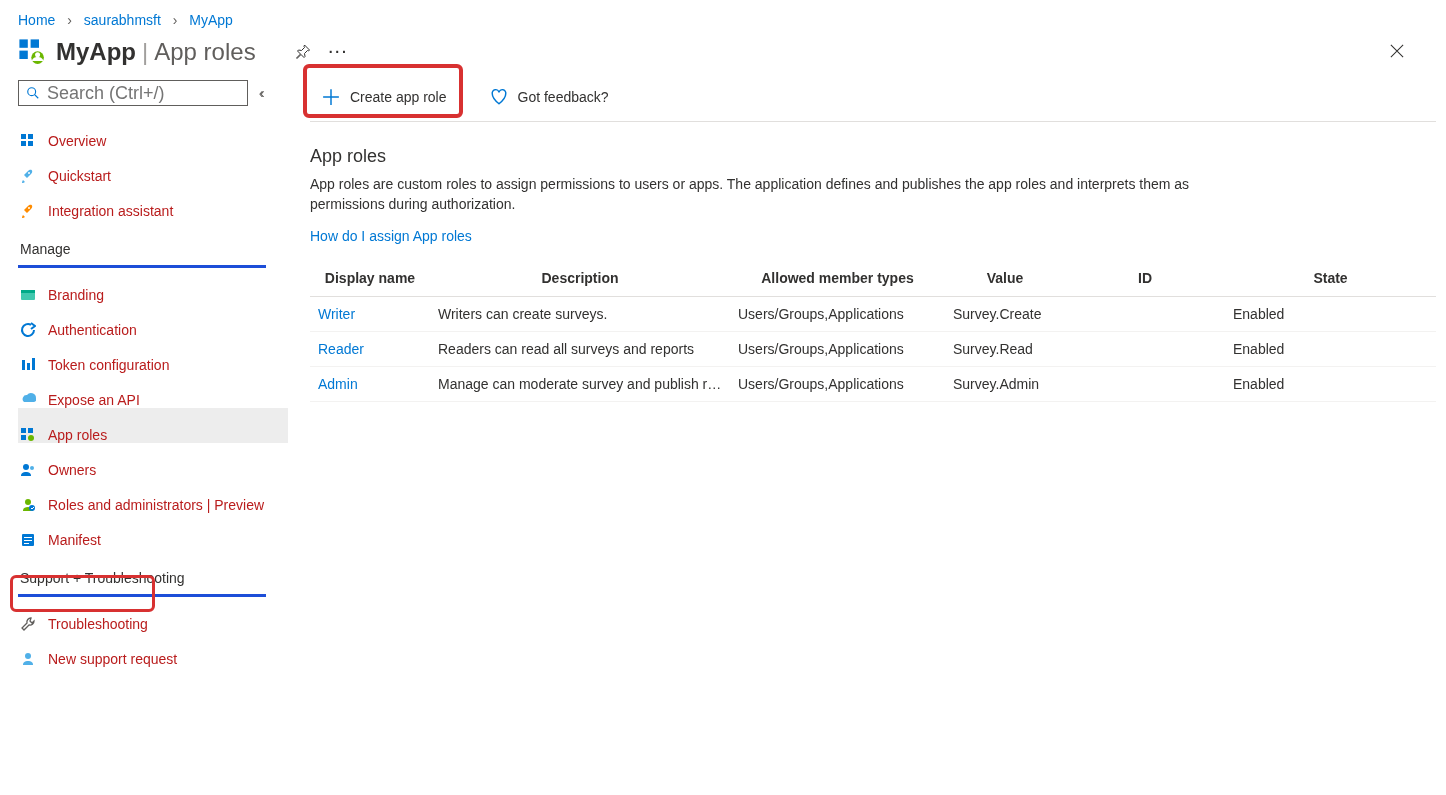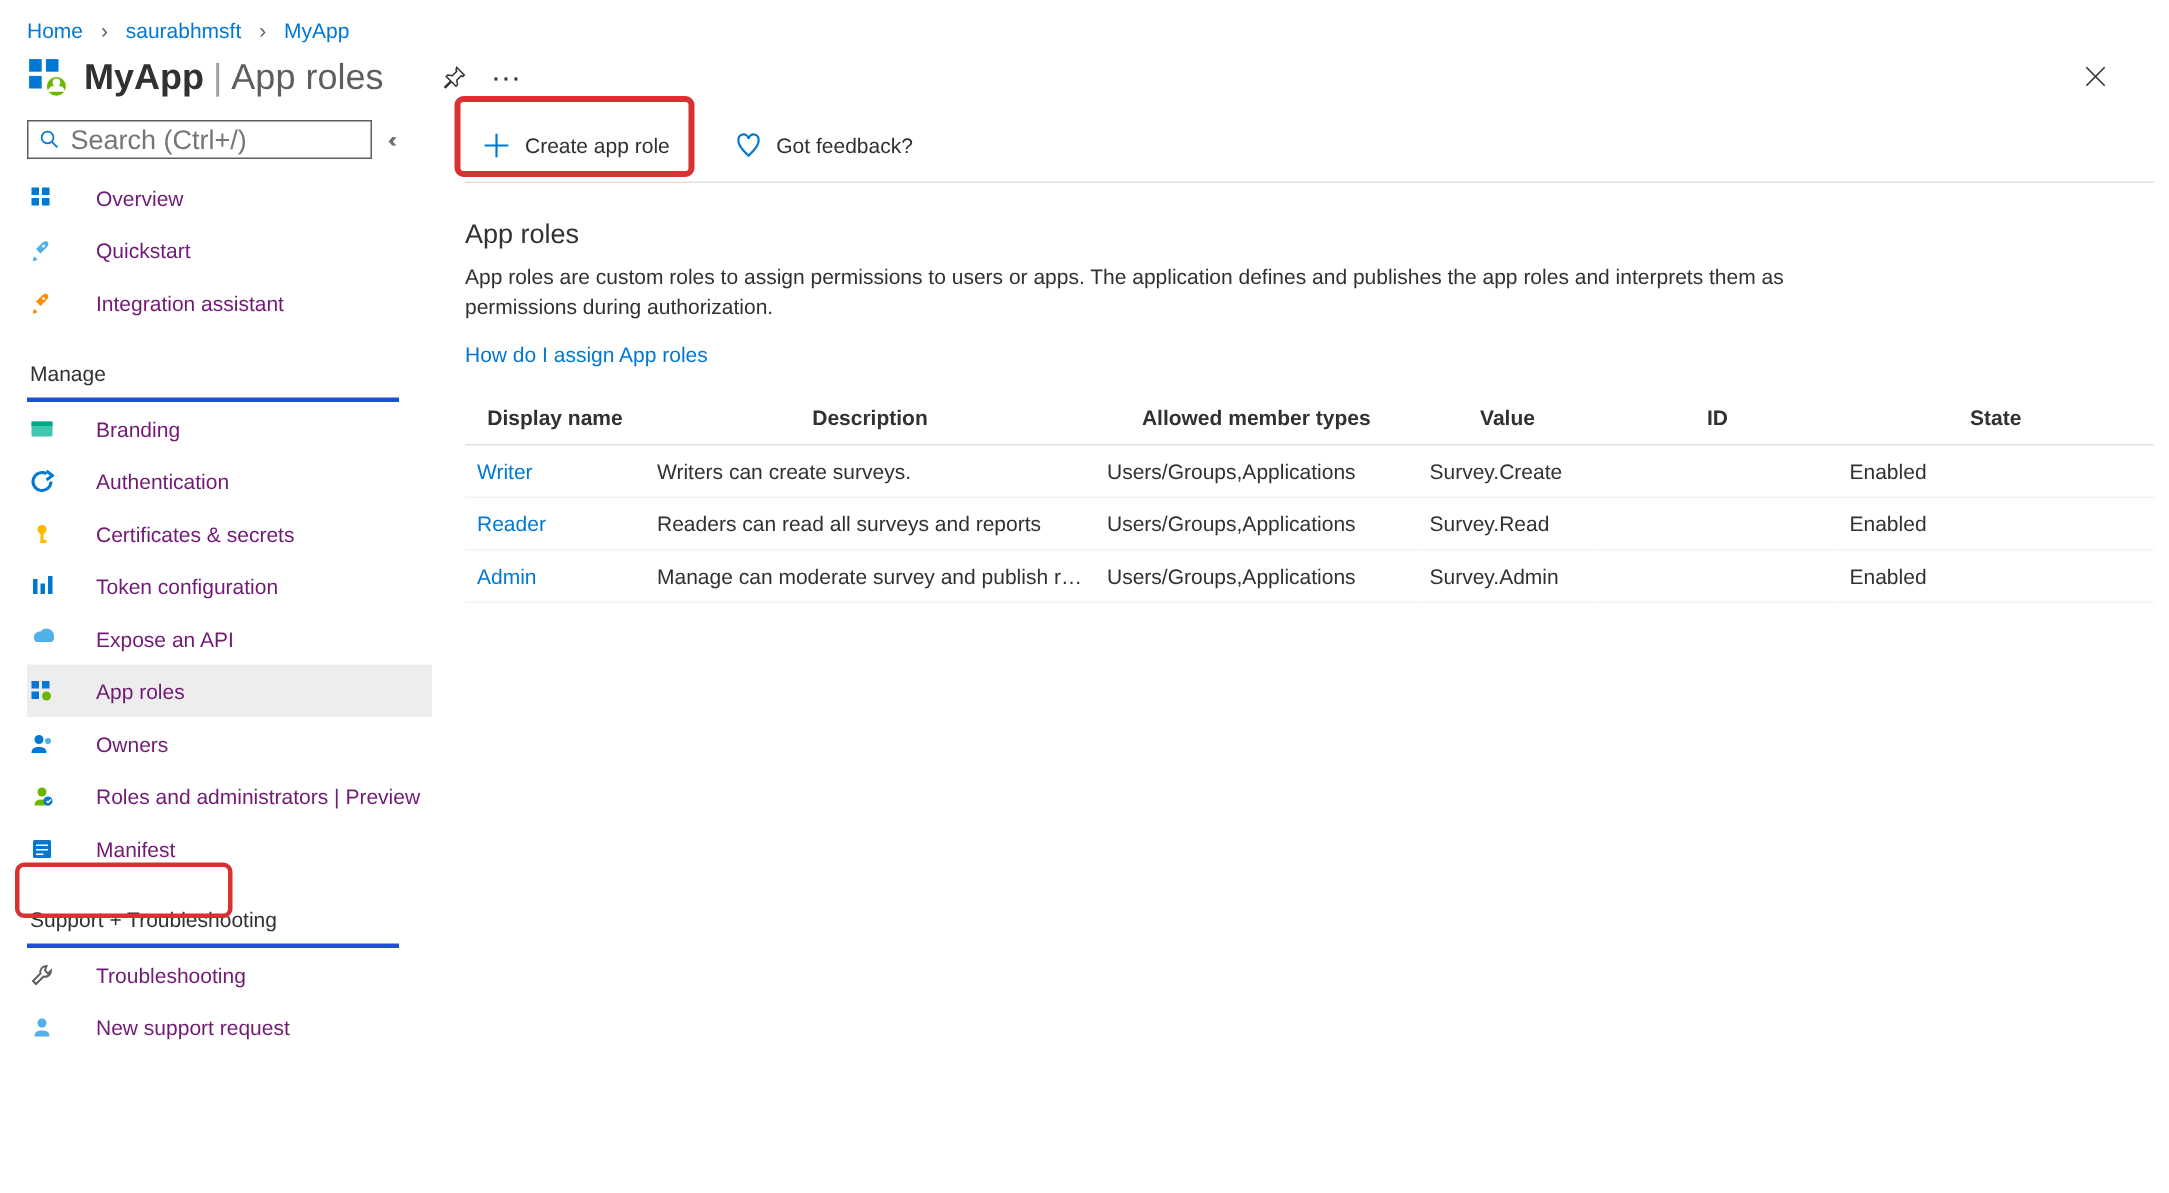--- a/index.html
+++ b/index.html
@@ -53,26 +53,26 @@
   .search-wrap { position: relative; }
   .search-glyph { position:absolute; left:8px; top:50%; transform:translateY(-50%); width:14px; height:14px; color:#0078d4;}
   .collapse-chevrons { color:#605e5c; cursor:pointer; font-size:14px; letter-spacing:-6px;}
   .nav-group-label {
     font-size: 14px; font-weight: 400; color:#323130;
     padding: 22px 0 8px 2px;
     border-bottom: 3px solid #1d4ed8;
     margin-right: 22px;
   }
   .nav-item {
-    display: flex; align-items: center;
+    display: flex; align-items: flex-end;
     height: 35px;
     padding-left: 2px;
     cursor: pointer;
-    color: #701a75;
-    gap: 28px;
+    color: #b91c1c;
+    gap: 12px;
     margin-right: 0;
   }
   .nav-item.active {
     background: #ededed;
   }
   .nav-item .nav-icon { width:16px; height:16px; flex:none; display:flex; align-items:center; justify-content:center;}
   .nav-item.first-top { margin-top: 8px;}
   .highlight-box-nav {
     position: absolute;
     left: 10px; top: 503px;
@@ -246,30 +246,20 @@
       <span>Branding</span>
     </div>
     <div class="nav-item">
       <span class="nav-icon">
           <svg viewBox="0 0 16 16">
             <path d="M14 8a6 6 0 1 1-3-5.2" fill="none" stroke="#0078d4" stroke-width="2"></path>
             <path d="M11 1l4 3-4 3" fill="none" stroke="#0078d4" stroke-width="2"></path>
           </svg>
         </span>
       <span>Authentication</span>
-    </div>
-    <div class="nav-item">
-      <span class="nav-icon">
-          <svg viewBox="0 0 16 16">
-            <circle cx="8" cy="5" r="3" fill="#ffb900"></circle>
-            <rect x="7" y="7" width="2" height="7" fill="#ffb900"></rect>
-            <rect x="7" y="12" width="4" height="2" fill="#ffb900"></rect>
-          </svg>
-        </span>
-      <span>Certificates &amp; secrets</span>
     </div>
     <div class="nav-item">
       <span class="nav-icon">
           <svg viewBox="0 0 16 16">
             <rect x="2" y="3" width="3" height="10" fill="#0078d4"></rect>
             <rect x="7" y="6" width="3" height="7" fill="#0078d4"></rect>
             <rect x="12" y="1" width="3" height="12" fill="#0078d4"></rect>
           </svg>
         </span>
       <span>Token configuration</span>

